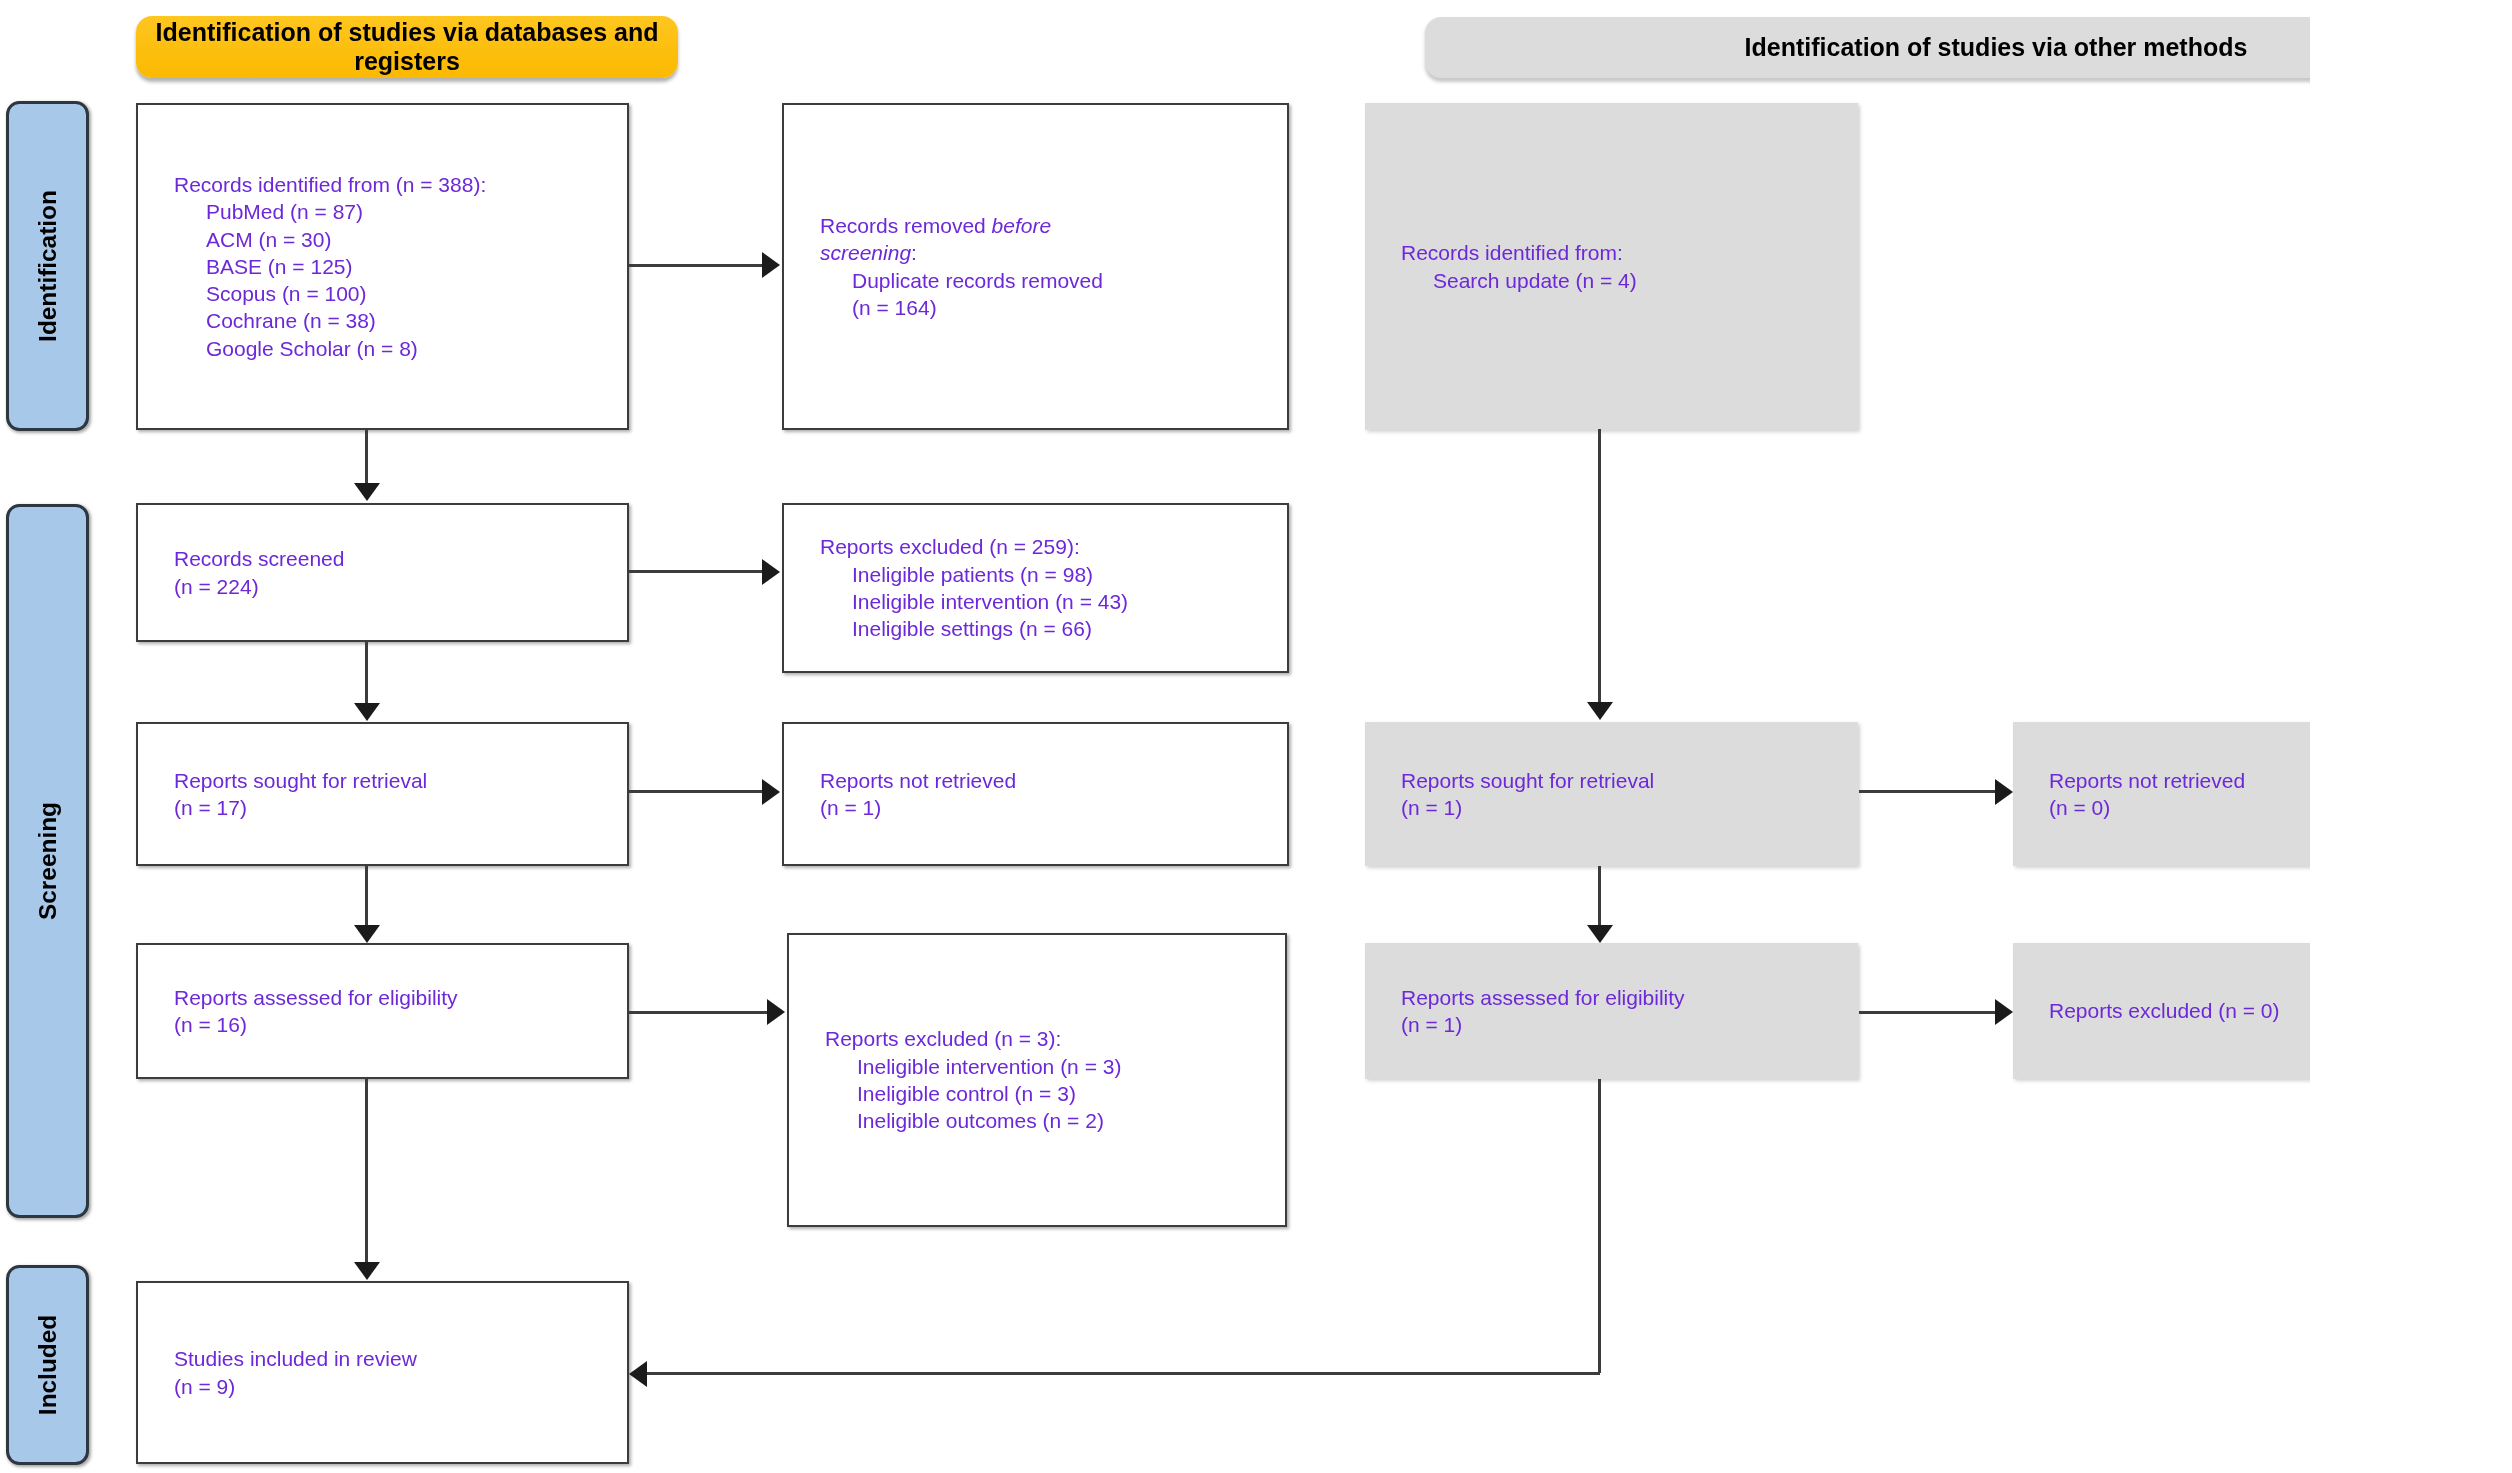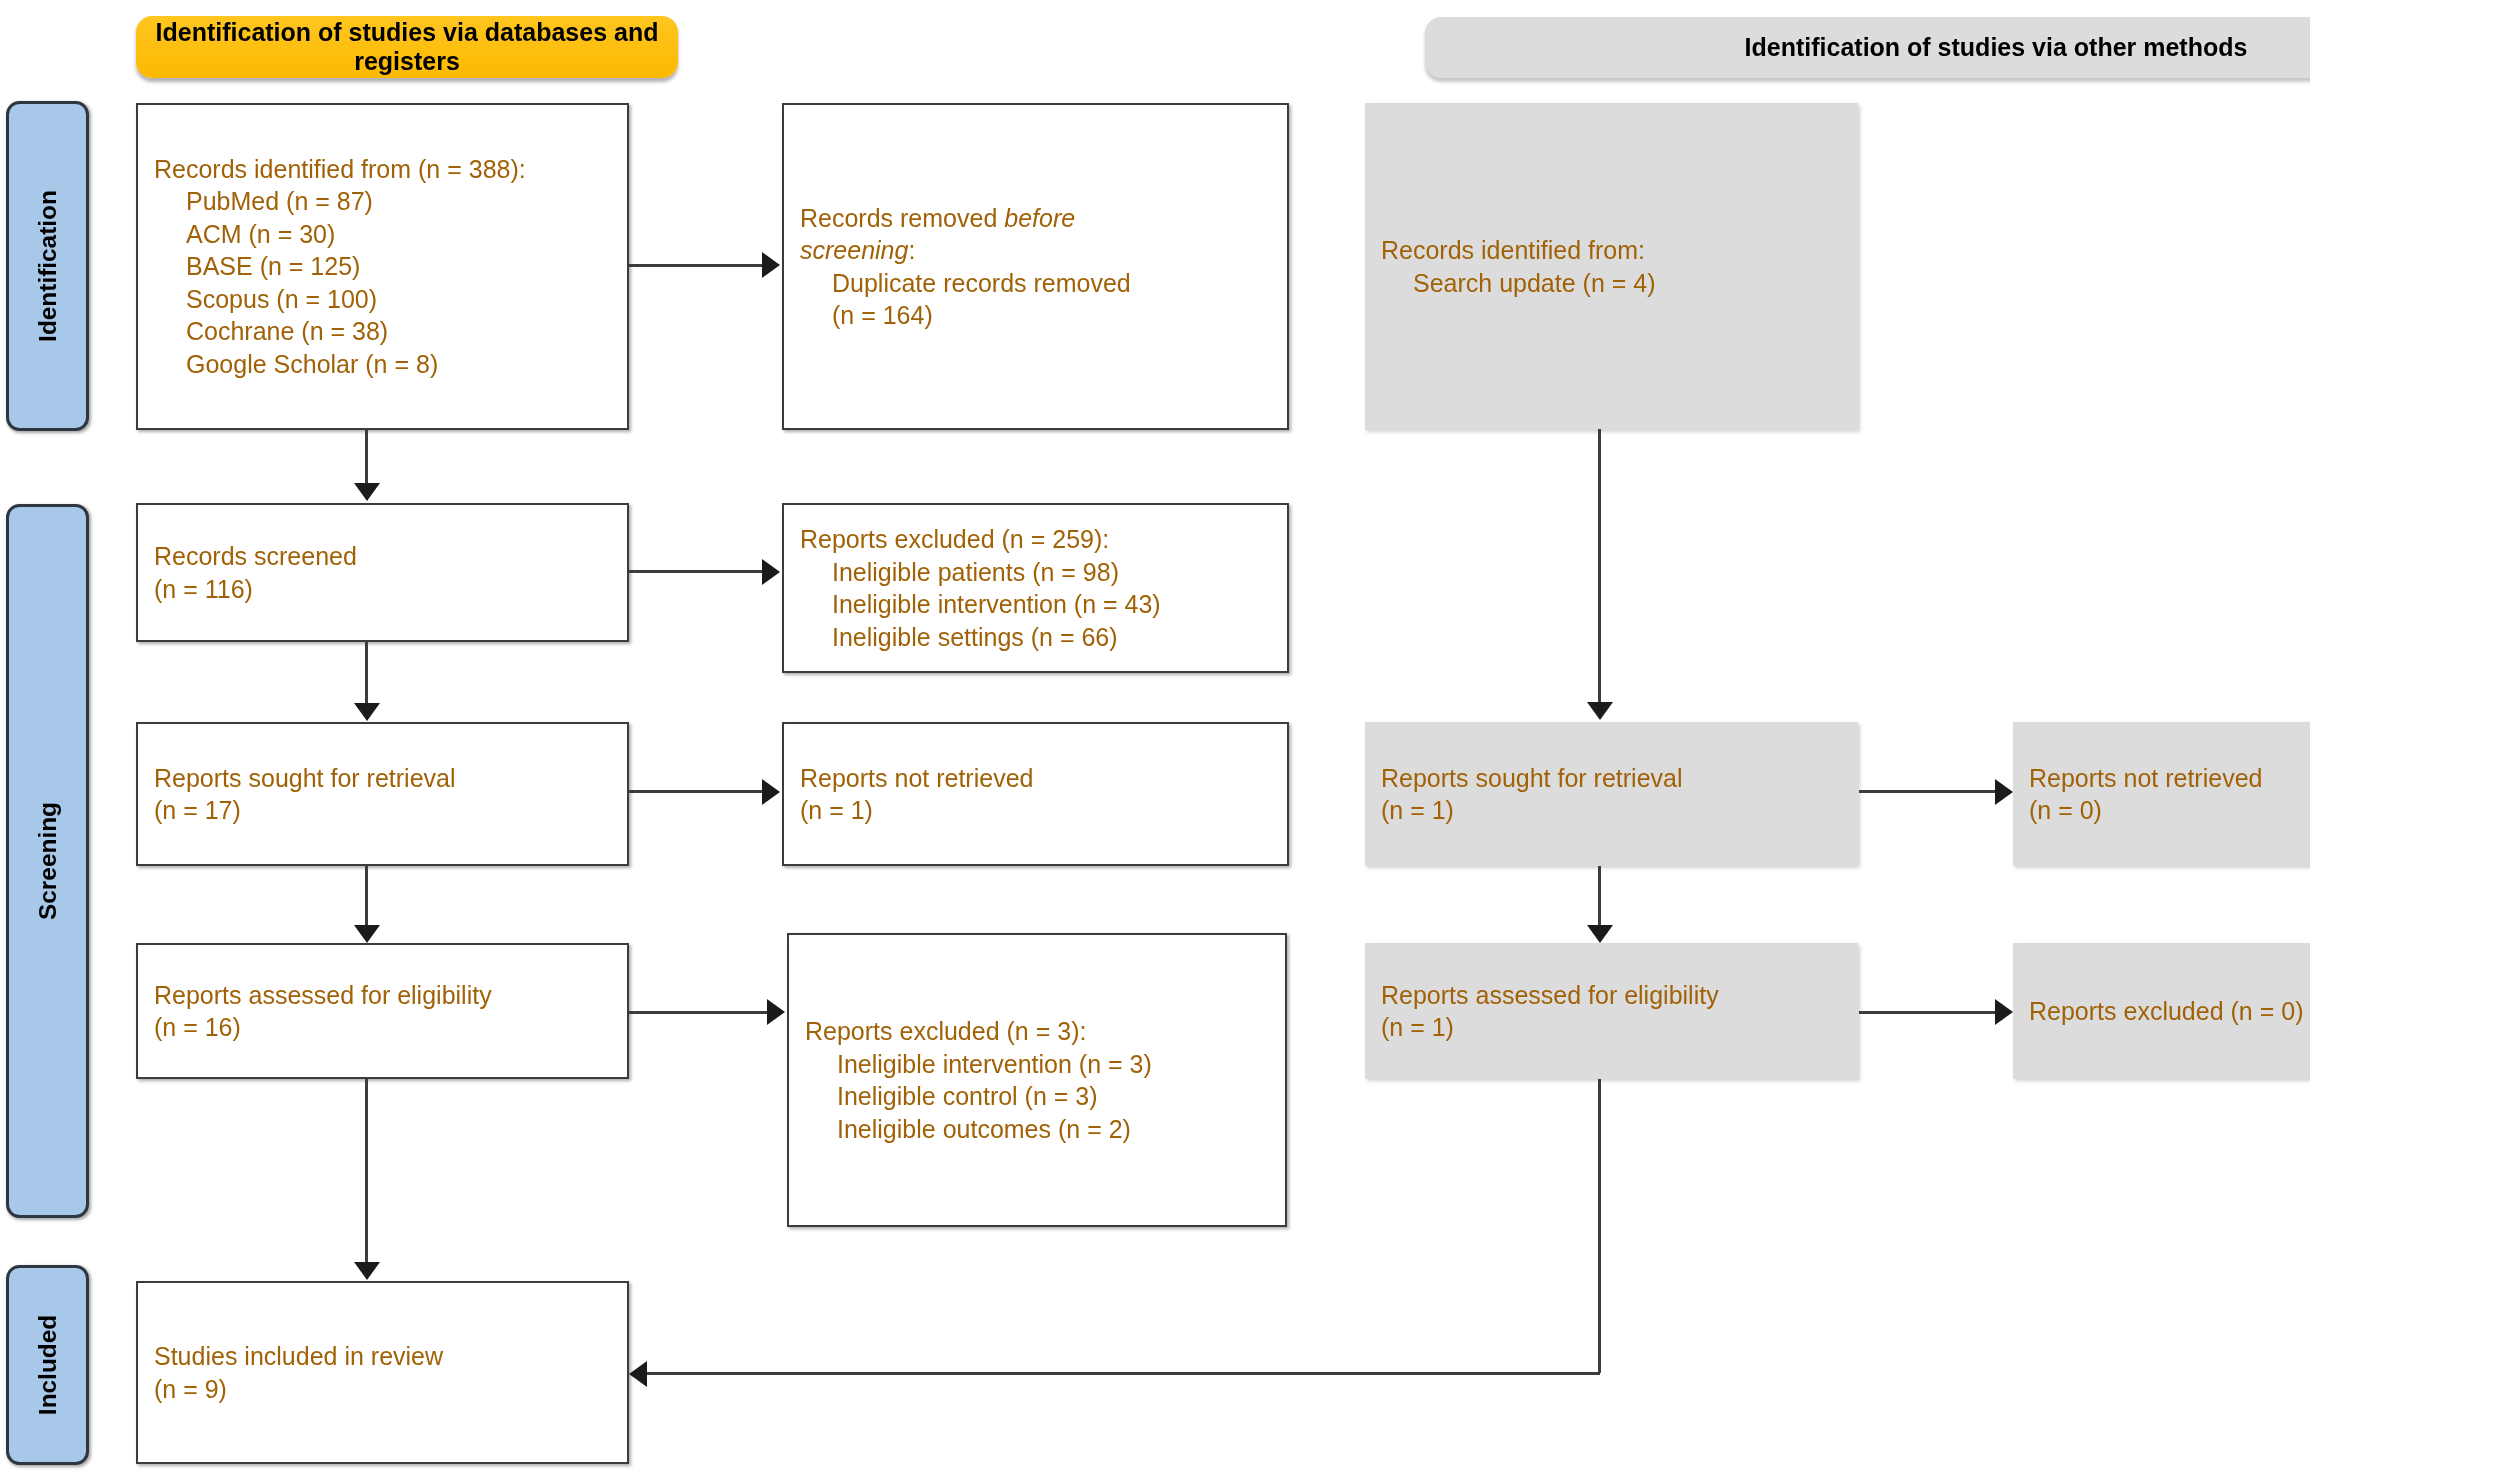--- a/index.html
+++ b/index.html
@@ -13,21 +13,21 @@
 
   .sidetab{position:absolute;left:6.1px;width:83px;background:#A8C8EA;border:3.1px solid #2E3640;
            border-radius:13.4px;box-sizing:border-box;box-shadow:1.8px 1.8px 3.1px rgba(0,0,0,.35);}
   .sidetab span{position:absolute;left:50%;top:50%;transform:translate(-50%,-50%) rotate(-90deg);
            white-space:nowrap;font-weight:bold;font-size:24.4px;color:#000;}
 
   .node{position:absolute;box-sizing:border-box;background:#fff;border:2.4px solid #3C3C3C;
         box-shadow:2.4px 2.4px 3.1px rgba(0,0,0,.32);padding:0 16px;display:flex;flex-direction:column;
         justify-content:center;}
   .node.grey{background:#DCDCDC;border:none;box-shadow:2.4px 2.4px 3.7px rgba(0,0,0,.18);}
-  .node .ln{font-size:25px;line-height:1.30;color:#a16207;white-space:pre;}
+  .node .ln{font-size:21px;line-height:1.30;color:#6d28d9;white-space:pre;margin-left:20px;}
   .node .ln.ind{padding-left:32px;}
   .node .ln i{font-style:italic;}
 
   .vline{position:absolute;width:3.1px;background:#3C3C3C;}
   .hline{position:absolute;height:3.1px;background:#3C3C3C;}
   .arrowdn{position:absolute;width:0;height:0;border-left:13px solid transparent;
            border-right:13px solid transparent;border-top:18.3px solid #1B1B1B;}
   .arrowrt{position:absolute;width:0;height:0;border-top:13px solid transparent;
            border-bottom:13px solid transparent;border-left:18.3px solid #1B1B1B;}
   .arrowlt{position:absolute;width:0;height:0;border-top:13px solid transparent;
@@ -73,21 +73,21 @@
   </div>
 
   <div class="hline" style="left:629px;top:264px;width:133px;"></div>
   <div class="arrowrt" style="left:762px;top:252px;"></div>
 
   <div class="vline" style="left:365px;top:429px;width:3.1px;height:54px;"></div>
   <div class="arrowdn" style="left:354px;top:483px;"></div>
 
   <div class="node" style="left:136px;top:503px;width:493px;height:139px;">
     <div class="ln">Records screened</div>
-    <div class="ln">(n = 116)</div>
+    <div class="ln">(n = 224)</div>
   </div>
 
   <div class="node" style="left:782px;top:503px;width:507px;height:170px;">
     <div class="ln">Reports excluded (n = 259):</div>
     <div class="ln ind">Ineligible patients (n = 98)</div>
     <div class="ln ind">Ineligible intervention (n = 43)</div>
     <div class="ln ind">Ineligible settings (n = 66)</div>
   </div>
 
   <div class="hline" style="left:629px;top:570px;width:133px;"></div>

